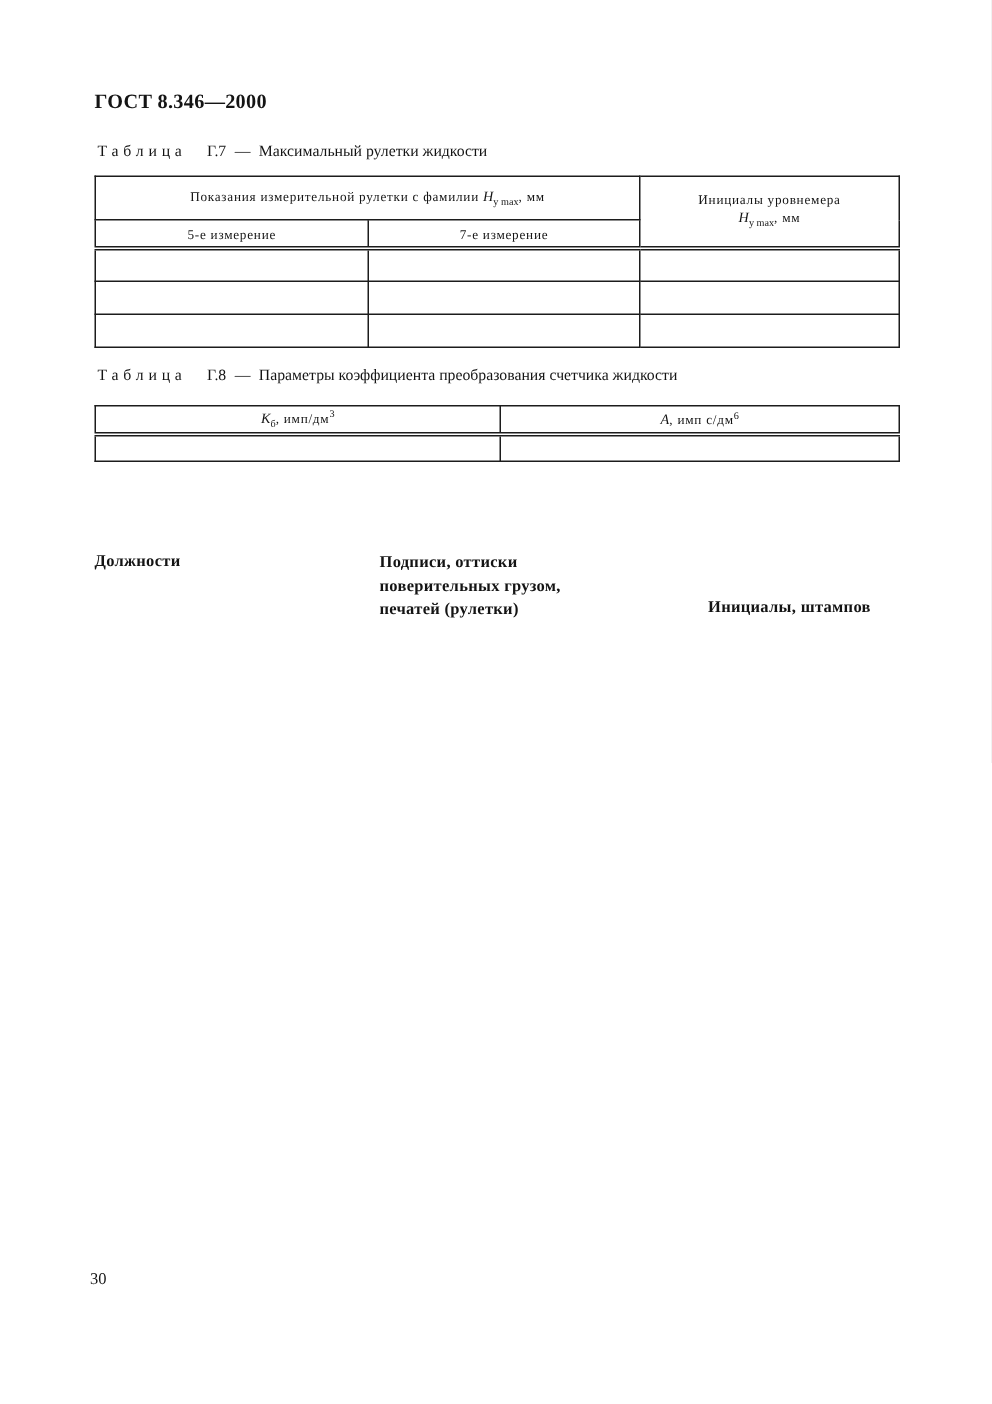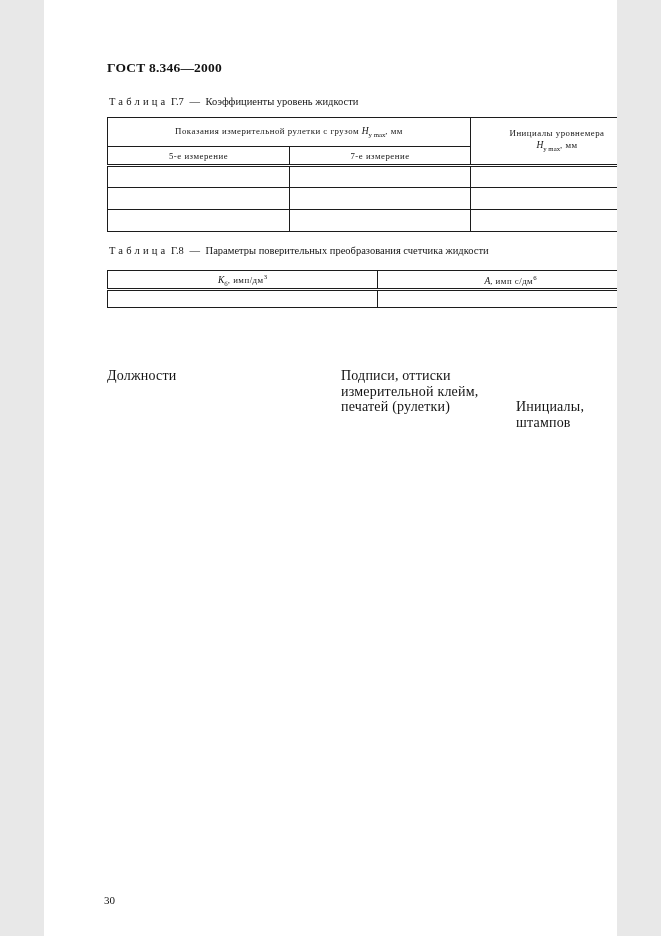--- a/index.html
+++ b/index.html
@@ -1,31 +1,31 @@
 <!DOCTYPE html>
 <html lang="ru"><head>
 <meta charset="utf-8">
 <style>
   html,body{margin:0;padding:0;background:#e8e8e8;}
   .page{
     position:relative;
-    width:573px;height:936px;
+    width:661px;height:936px;
     background:#ffffff;
     font-family:"Liberation Serif","DejaVu Serif",serif;
     color:#141414;
     overflow:hidden;
     margin:0 auto;
   }
   .doc-header{
     position:absolute;left:63px;top:60px;
     font-weight:bold;font-size:13.5px;letter-spacing:0.2px;
   }
   .caption{position:absolute;left:65px;font-size:10.5px;white-space:nowrap;}
   .caption .spaced{letter-spacing:3.2px;}
-  .caption .num{margin-left:0;margin-right:3px;}
+  .caption .num{margin-left:11px;margin-right:3px;}
   .caption .dash{margin-right:3px;}
   #g7-caption{top:96px;}
   #g8-caption{top:245px;}
 
   table{position:absolute;left:63px;border-collapse:collapse;table-layout:fixed;background:#fff;}
   #g7-table{top:117px;width:536px;}
   #g8-table{top:270px;width:536px;}
   th,td{
     border:1px solid #1c1c1c;
     font-weight:normal;
@@ -38,50 +38,50 @@
   sup{font-size:6.8px;letter-spacing:0;}
   #g7-table tr.h1{height:29px;}
   #g7-table tr.h2{height:19px;}
   #g7-table tbody tr{height:22px;}
   #g8-table tr.h1{height:16px;}
   #g8-table tr.h2{height:19px;}
   #g8-table tbody tr{height:18px;}
   tbody tr.first td{border-top:3px double #1c1c1c;}
   .lvl-line{line-height:12px;}
 
-  .sig{position:absolute;font-size:14px;letter-spacing:0.2px;}
+  .sig{position:absolute;font-size:11px;letter-spacing:0.2px;font-weight:bold;}
   #sig-positions{left:63px;top:368px;}
-  #sig-stamp{left:253px;top:368px;margin-left:44px;}
+  #sig-stamp{left:253px;top:368px;}
   #sig-stamp .line{line-height:15.5px;}
   #sig-names{left:472px;top:399px;}
-  .page-number{position:absolute;left:60px;top:894px;font-size:11px;}
+  .page-number{position:absolute;left:60px;top:847px;font-size:11px;}
 </style>
 </head>
 <body>
 
 <div class="page">
 
   <div class="doc-header">ГОСТ 8.346—2000</div>
 
   <div class="caption" id="g7-caption">
     <span class="spaced">Таблица</span>
     <span class="num">Г.7</span>
     <span class="dash">—</span>
-    <span>Коэффициенты уровень жидкости</span>
+    <span>Максимальный рулетки жидкости</span>
   </div>
 
   <table id="g7-table">
     <colgroup>
       <col style="width:182px">
         <col style="width:181px">
         <col style="width:173px">
     </colgroup>
     <thead>
       <tr class="h1">
-        <th colspan="2"><span>Показания измерительной рулетки с грузом </span><span class="sym">Н</span><sub>у max</sub><span>, мм</span></th>
+        <th colspan="2"><span>Показания измерительной рулетки с фамилии </span><span class="sym">Н</span><sub>у max</sub><span>, мм</span></th>
         <th rowspan="2">
           <div class="lvl-line">Инициалы уровнемера</div>
           <div class="lvl-line"><span class="sym">Н</span><sub>у max</sub><span>, мм</span></div>
         </th>
       </tr>
       <tr class="h2">
         <th>5-е измерение</th>
         <th>7-е измерение</th>
       </tr>
     </thead>
@@ -101,21 +101,21 @@
           <td></td>
           <td></td>
       </tr>
     </tbody>
   </table>
 
   <div class="caption" id="g8-caption">
     <span class="spaced">Таблица</span>
     <span class="num">Г.8</span>
     <span class="dash">—</span>
-    <span>Параметры поверительных преобразования счетчика жидкости</span>
+    <span>Параметры коэффициента преобразования счетчика жидкости</span>
   </div>
 
   <table id="g8-table">
     <colgroup>
       <col style="width:270px">
         <col style="width:266px">
     </colgroup>
     <thead>
       <tr class="h2">
         <th><span class="sym">К</span><sub>б</sub><span>, имп/дм</span><sup>3</sup></th>
@@ -126,20 +126,20 @@
       <tr class="first">
         <td></td>
           <td></td>
       </tr>
     </tbody>
   </table>
 
   <div class="sig" id="sig-positions">Должности</div>
   <div class="sig" id="sig-stamp">
     <div class="line">Подписи, оттиски</div>
-    <div class="line">измерительной клейм,</div>
+    <div class="line">поверительных грузом,</div>
     <div class="line">печатей (рулетки)</div>
   </div>
   <div class="sig" id="sig-names">Инициалы, штампов</div>
 
   <div class="page-number">30</div>
 
 </div>
 
 </body></html>

